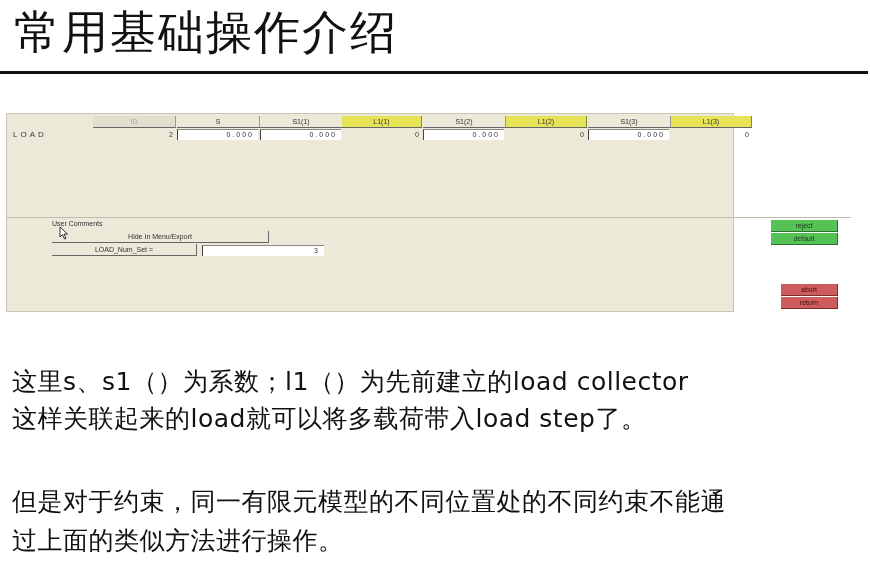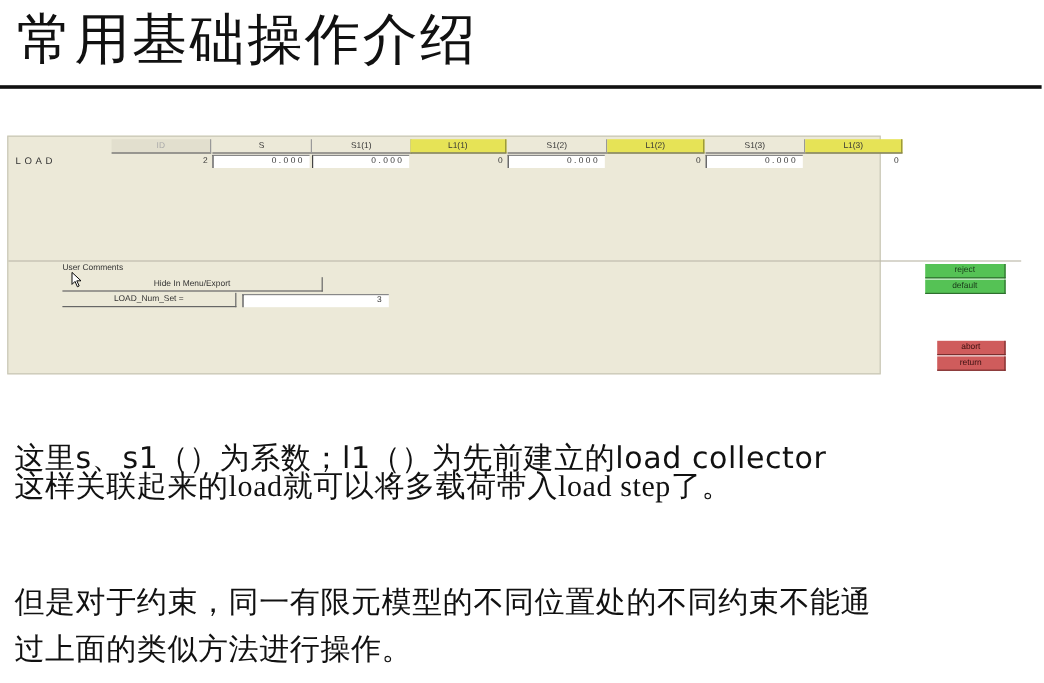--- a/index.html
+++ b/index.html
@@ -118,15 +118,15 @@
     <path d="M1 1 L1 11 L3.5 8.5 L5.5 13 L7 12.3 L5 8 L8.5 8 Z" fill="#fff" stroke="#000" stroke-width="0.8"></path>
   </svg>
 
   <div class="green-btn" style="top:106px;">reject</div>
   <div class="green-btn" style="top:119px;">default</div>
   <div class="red-btn" style="top:170px;">abort</div>
   <div class="red-btn" style="top:183px;">return</div>
 </div>
 
 <div class="body-text" style="top:321px;margin-top:44px;">这里s、s1（）为系数；l1（）为先前建立的load collector</div>
-<div class="body-text" style="top:388px;font-family:Liberation Serif, serif;">这样关联起来的load就可以将多载荷带入load step了。</div>
+<div class="body-text" style="top:402px;">这样关联起来的load就可以将多载荷带入load step了。</div>
 <div class="body-text" style="top:485px;">但是对于约束，同一有限元模型的不同位置处的不同约束不能通</div>
 <div class="body-text" style="top:524px;">过上面的类似方法进行操作。</div>
 
 </body></html>

